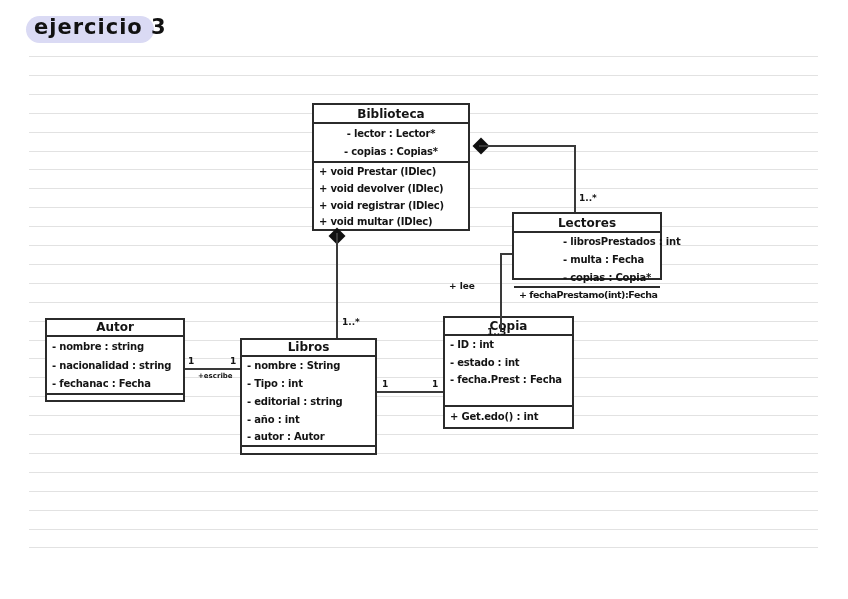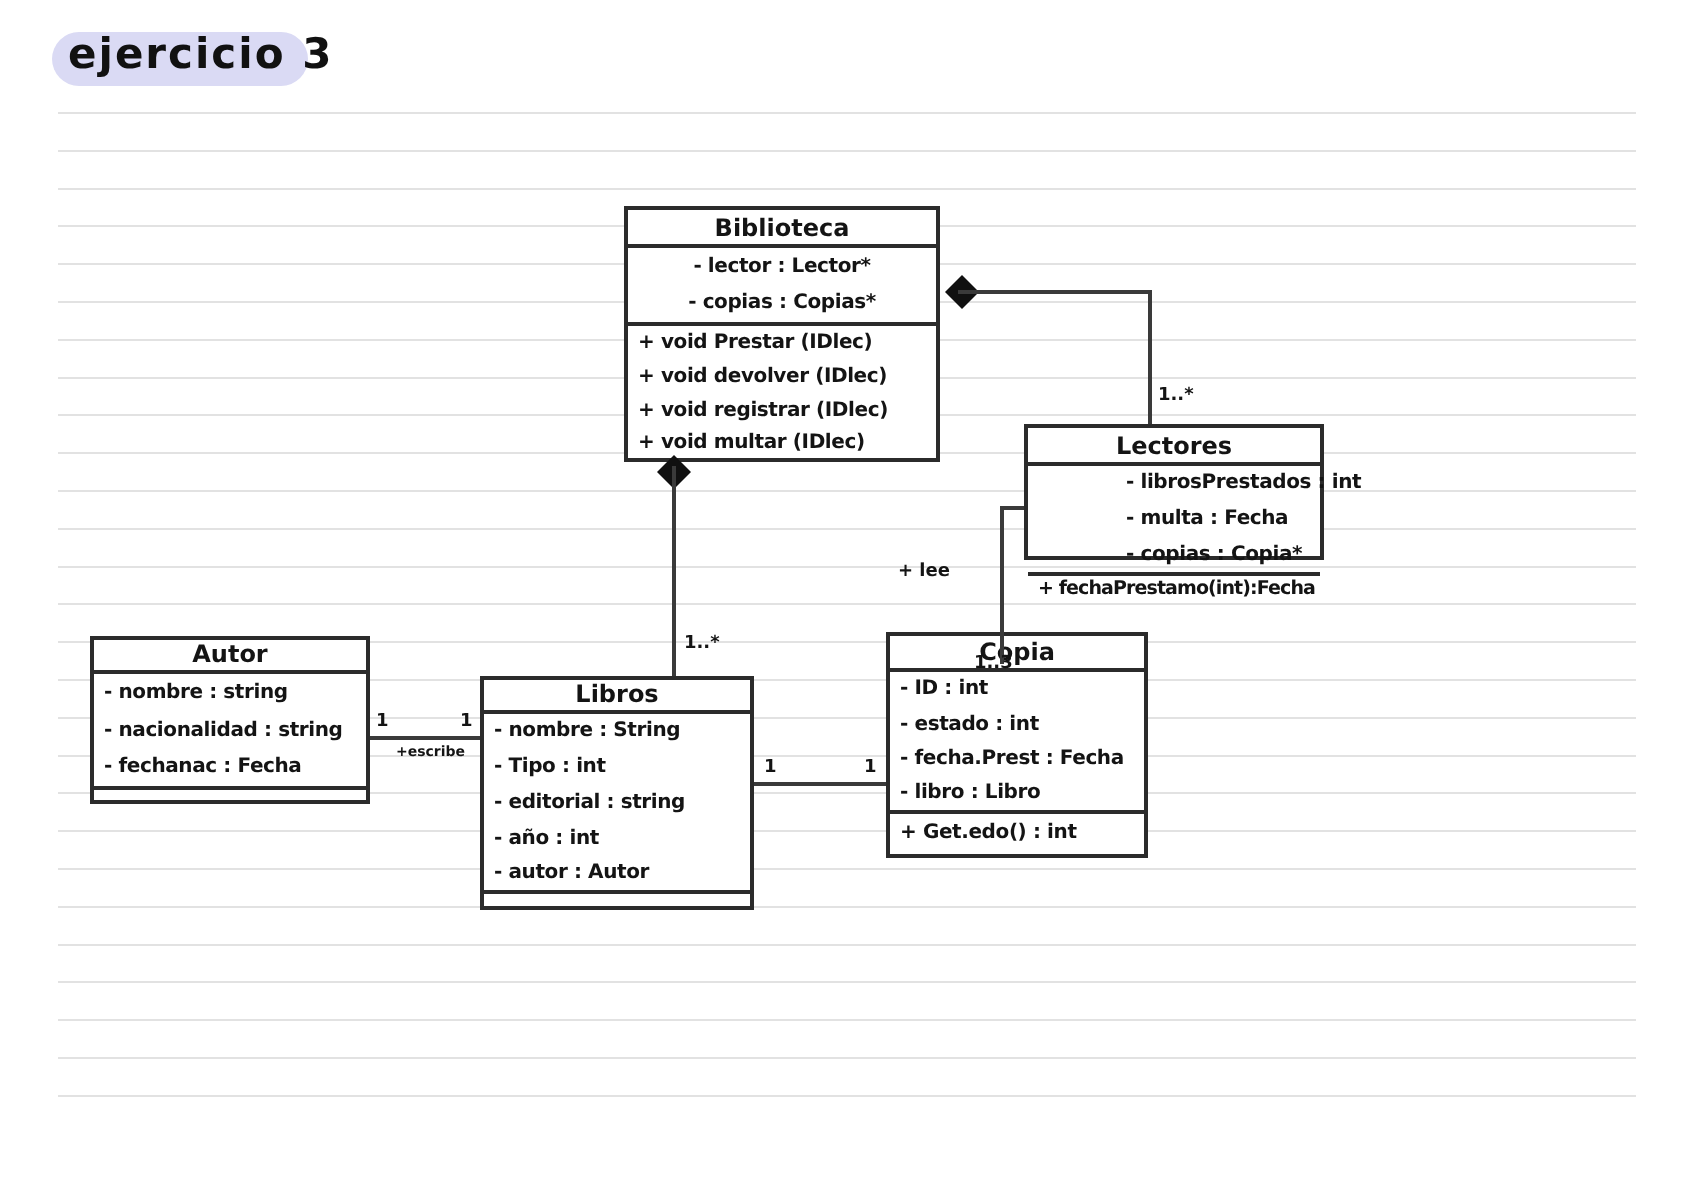--- a/index.html
+++ b/index.html
@@ -105,21 +105,20 @@
   </div>
   <div class="uml-section sep" style="height:8px;"></div>
 </div>
 
 <div class="uml-class" style="left:443px; top:316px; width:131px; height:113px;">
   <div class="uml-title" style="height:18px; line-height:16px;">Copia</div>
   <div class="uml-section" style="height:69px;">
     <div class="uml-row" style="line-height:18px;">- ID : int</div>
     <div class="uml-row" style="line-height:17px;">- estado : int</div>
     <div class="uml-row" style="line-height:17px;">- fecha.Prest : Fecha</div>
-    <div class="uml-row" style="line-height:17px;">- libro : Libro</div>
   </div>
   <div class="uml-section sep" style="height:22px;">
     <div class="uml-row" style="line-height:19px;">+ Get.edo() : int</div>
   </div>
 </div>
 
 <div class="diamond" style="left:475px; top:140px;"></div>
 <div class="line" style="left:479px; top:145px; width:97px; height:2px;"></div>
 <div class="line" style="left:574px; top:145px; width:2px; height:67px;"></div>
 <div class="mult" style="left:579px; top:193px;">1..*</div>

